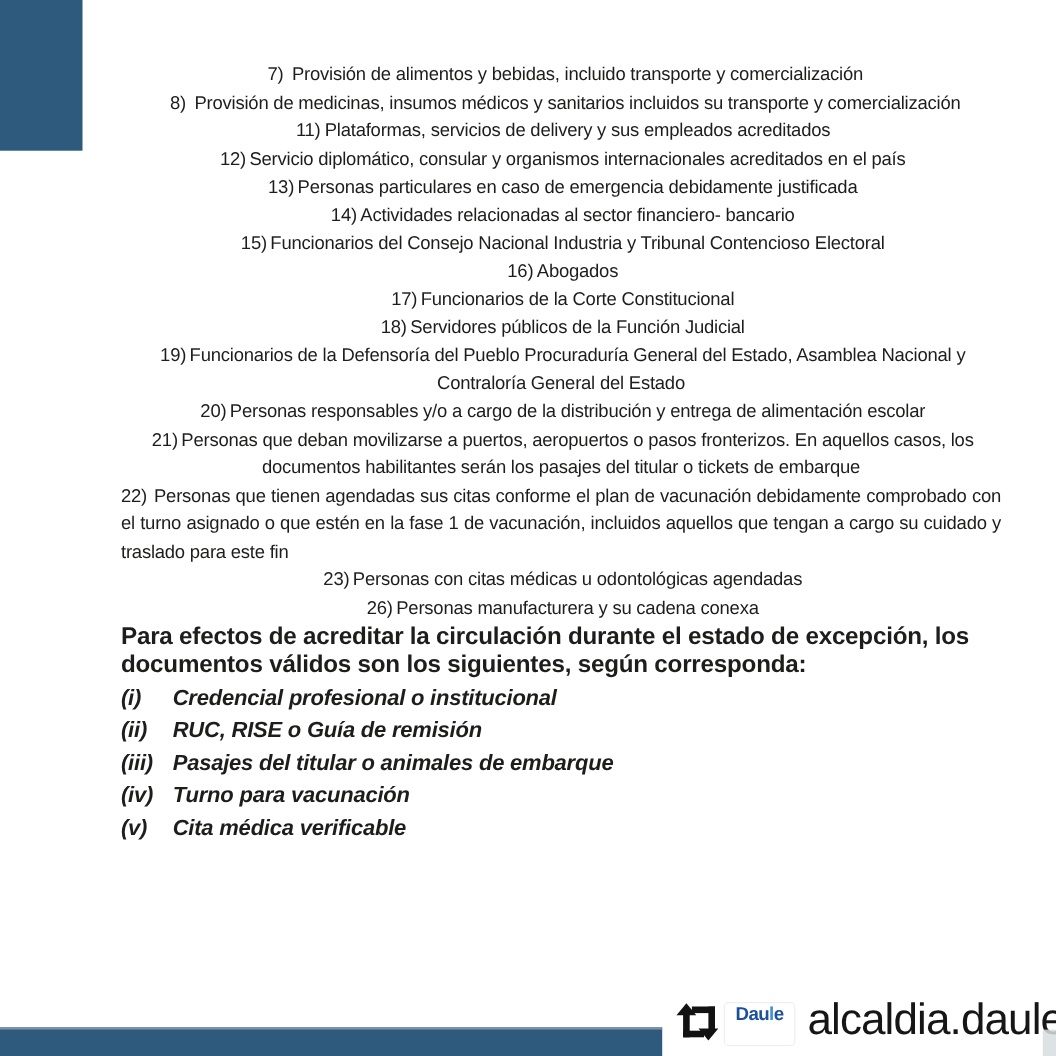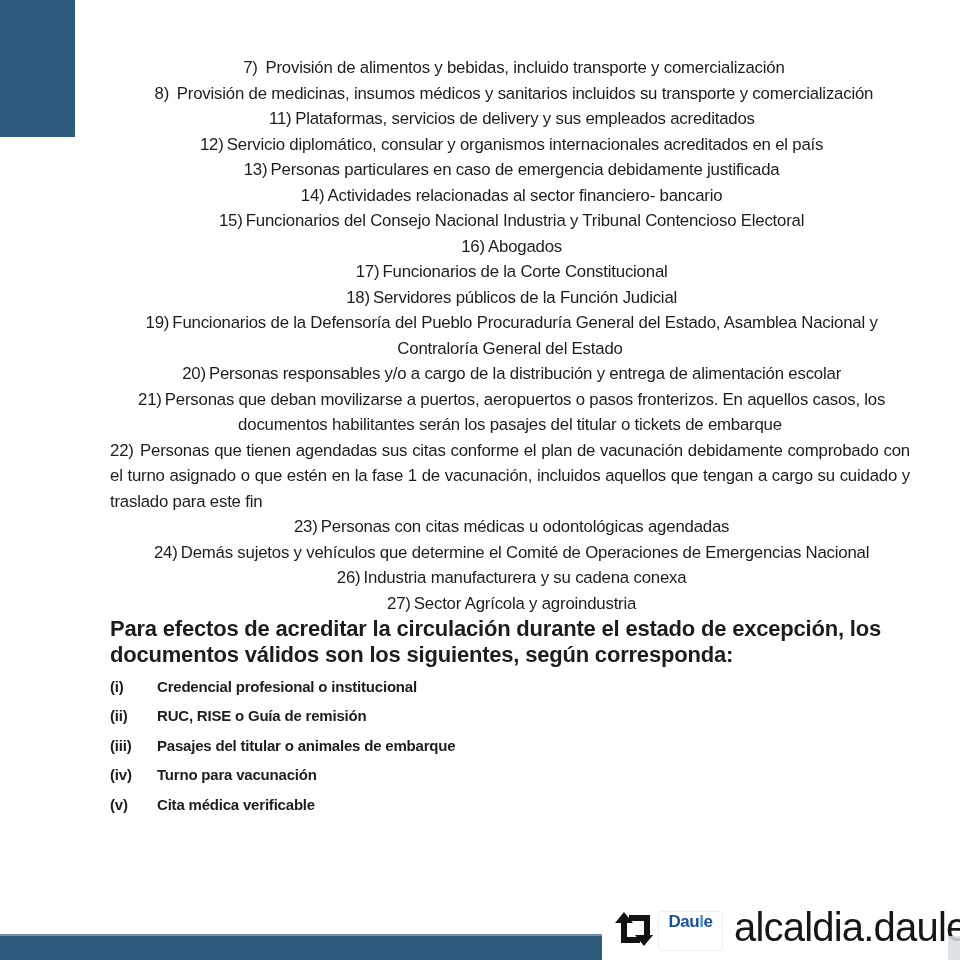--- a/index.html
+++ b/index.html
@@ -51,24 +51,25 @@
     font-size: 22px;
     font-weight: 700;
     line-height: 25.5px;
     letter-spacing: -0.2px;
   }
   .roman-list {
     margin-top: 7px;
   }
   .ritem {
     margin: 0 0 3.6px 0;
-    font-size: 15px;
+    font-size: 20px;
     font-weight: 700;
     line-height: 25.8px;
     letter-spacing: -0.2px;
+    font-style: italic;
   }
   .ritem .rnum {
     display: inline-block;
     min-width: 47px;
   }
   
   .footer {
     position: absolute;
     left: 0;
     top: 903px;
@@ -166,23 +167,21 @@
         <p class="item"><span class="num">14)</span><span>Actividades relacionadas al sector financiero- bancario</span></p>
         <p class="item"><span class="num">15)</span><span>Funcionarios del Consejo Nacional Industria y Tribunal Contencioso Electoral</span></p>
         <p class="item"><span class="num">16)</span><span>Abogados</span></p>
         <p class="item"><span class="num">17)</span><span>Funcionarios de la Corte Constitucional</span></p>
         <p class="item"><span class="num">18)</span><span>Servidores públicos de la Función Judicial</span></p>
         <p class="item"><span class="num">19)</span><span>Funcionarios de la Defensoría del Pueblo Procuraduría General del Estado, Asamblea Nacional y Contraloría General del Estado</span></p>
         <p class="item"><span class="num">20)</span><span>Personas responsables y/o a cargo de la distribución y entrega de alimentación escolar</span></p>
         <p class="item"><span class="num">21)</span><span>Personas que deban movilizarse a puertos, aeropuertos o pasos fronterizos. En aquellos casos, los documentos habilitantes serán los pasajes del titular o tickets de embarque</span></p>
         <p class="item justify"><span class="num">22)</span><span>Personas que tienen agendadas sus citas conforme el plan de vacunación debidamente comprobado con el turno asignado o que estén en la fase 1 de vacunación, incluidos aquellos que tengan a cargo su cuidado y traslado para este fin</span></p>
         <p class="item"><span class="num">23)</span><span>Personas con citas médicas u odontológicas agendadas</span></p>
-        <p class="item"><span class="num">24)</span><span>Demás sujetos y vehículos que determine el Comité de Operaciones de Emergencias Nacional</span></p>
-        <p class="item"><span class="num">26)</span><span>Industria manufacturera y su cadena conexa</span></p>
-        <p class="item"><span class="num">27)</span><span>Sector Agrícola y agroindustria</span></p>
+        <p class="item"><span class="num">26)</span><span>Personas manufacturera y su cadena conexa</span></p>
       </div>
 
     <p class="heading">Para efectos de acreditar la circulación durante el estado de excepción, los documentos válidos son los siguientes, según corresponda:</p>
 
     <div class="roman-list">
         <p class="ritem"><span class="rnum">(i)</span><span>Credencial profesional o institucional</span></p>
         <p class="ritem"><span class="rnum">(ii)</span><span>RUC, RISE o Guía de remisión</span></p>
         <p class="ritem"><span class="rnum">(iii)</span><span>Pasajes del titular o animales de embarque</span></p>
         <p class="ritem"><span class="rnum">(iv)</span><span>Turno para vacunación</span></p>
         <p class="ritem"><span class="rnum">(v)</span><span>Cita médica verificable</span></p>

